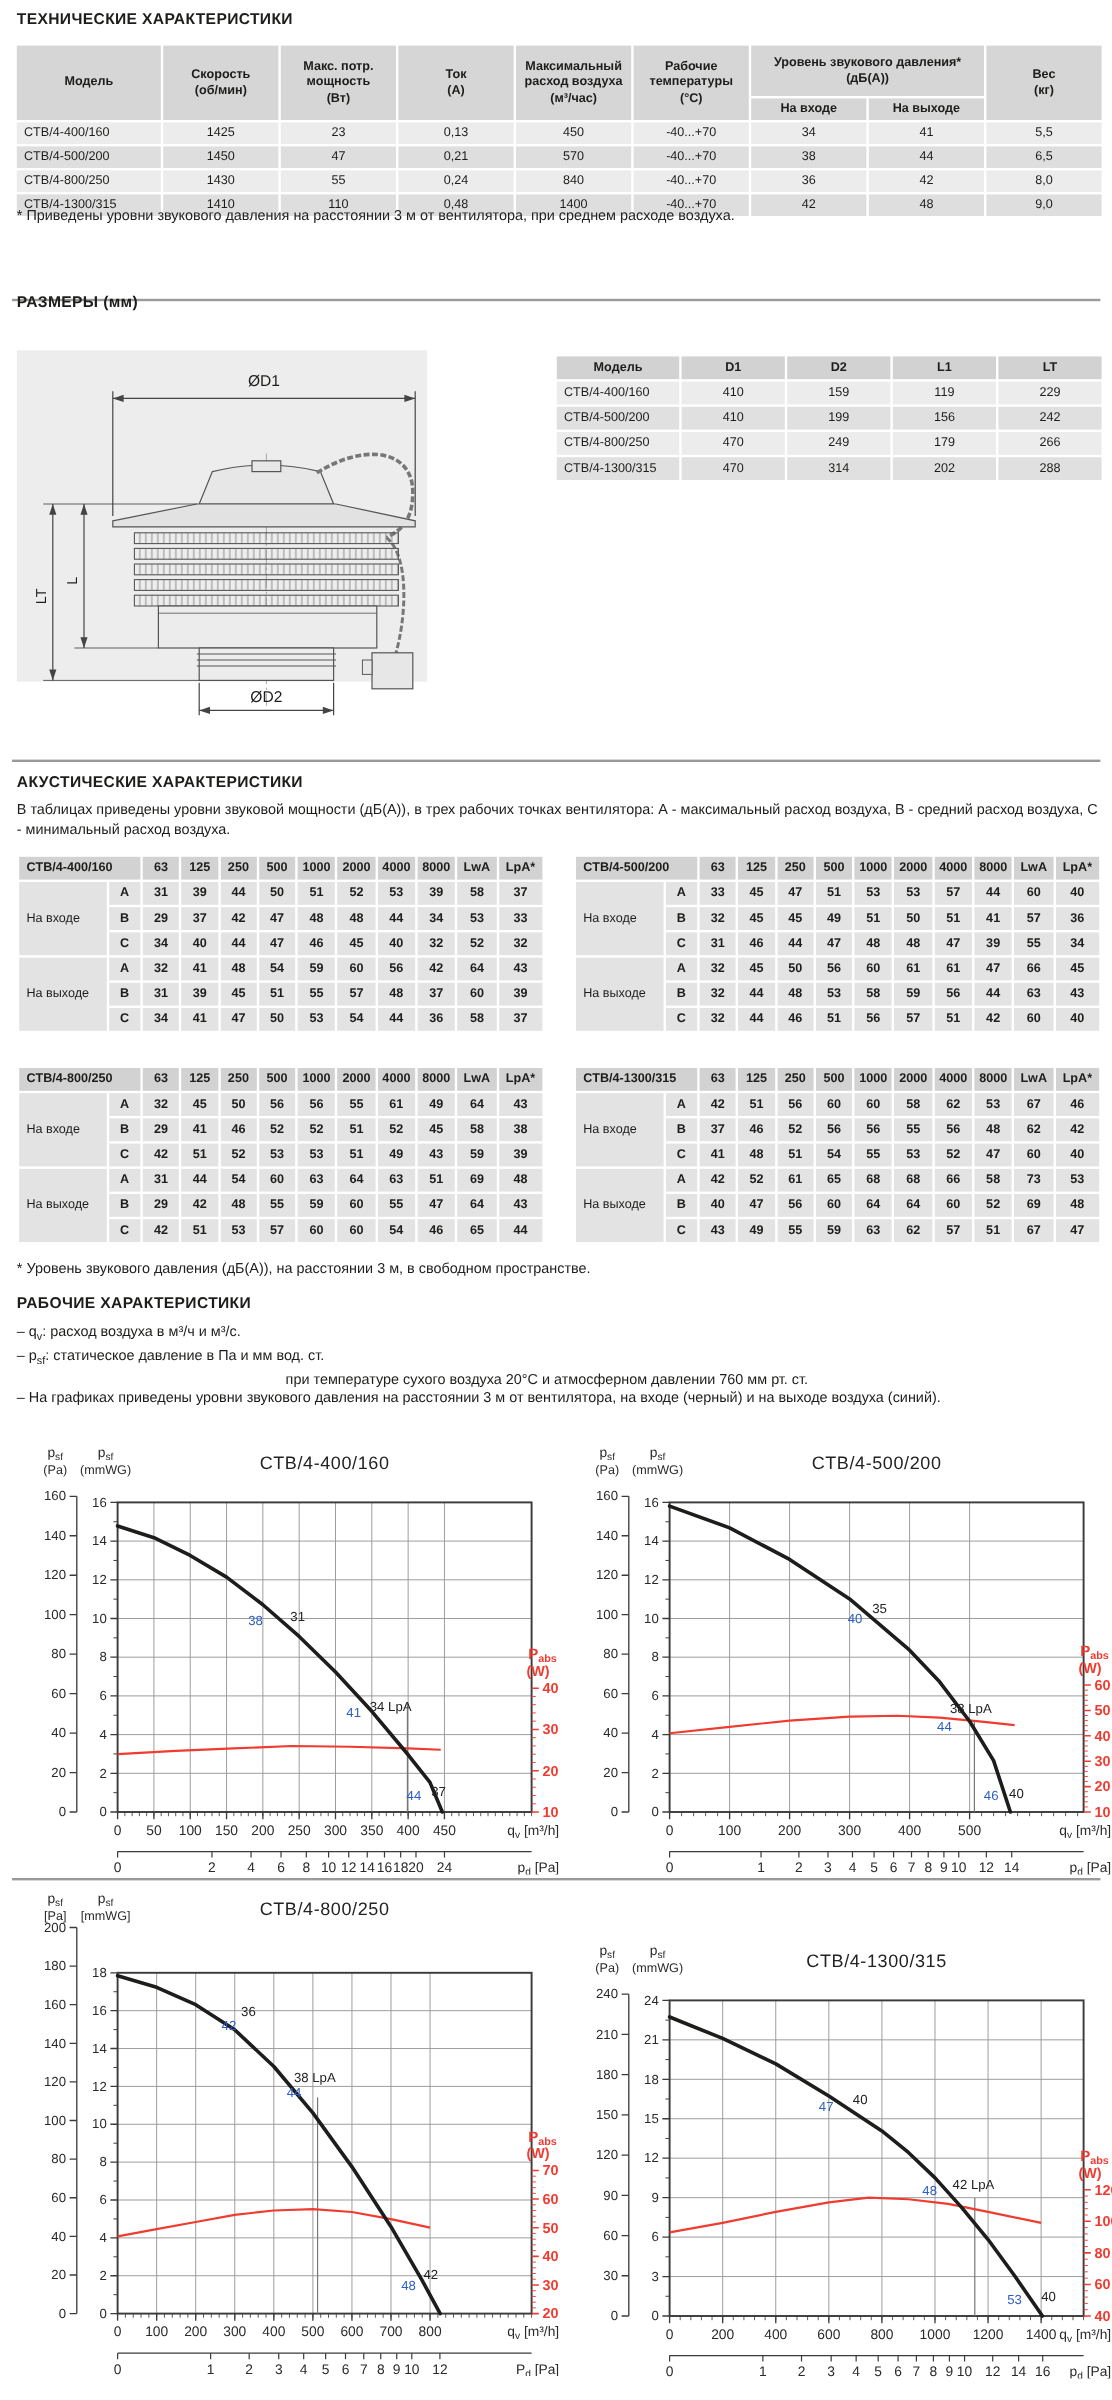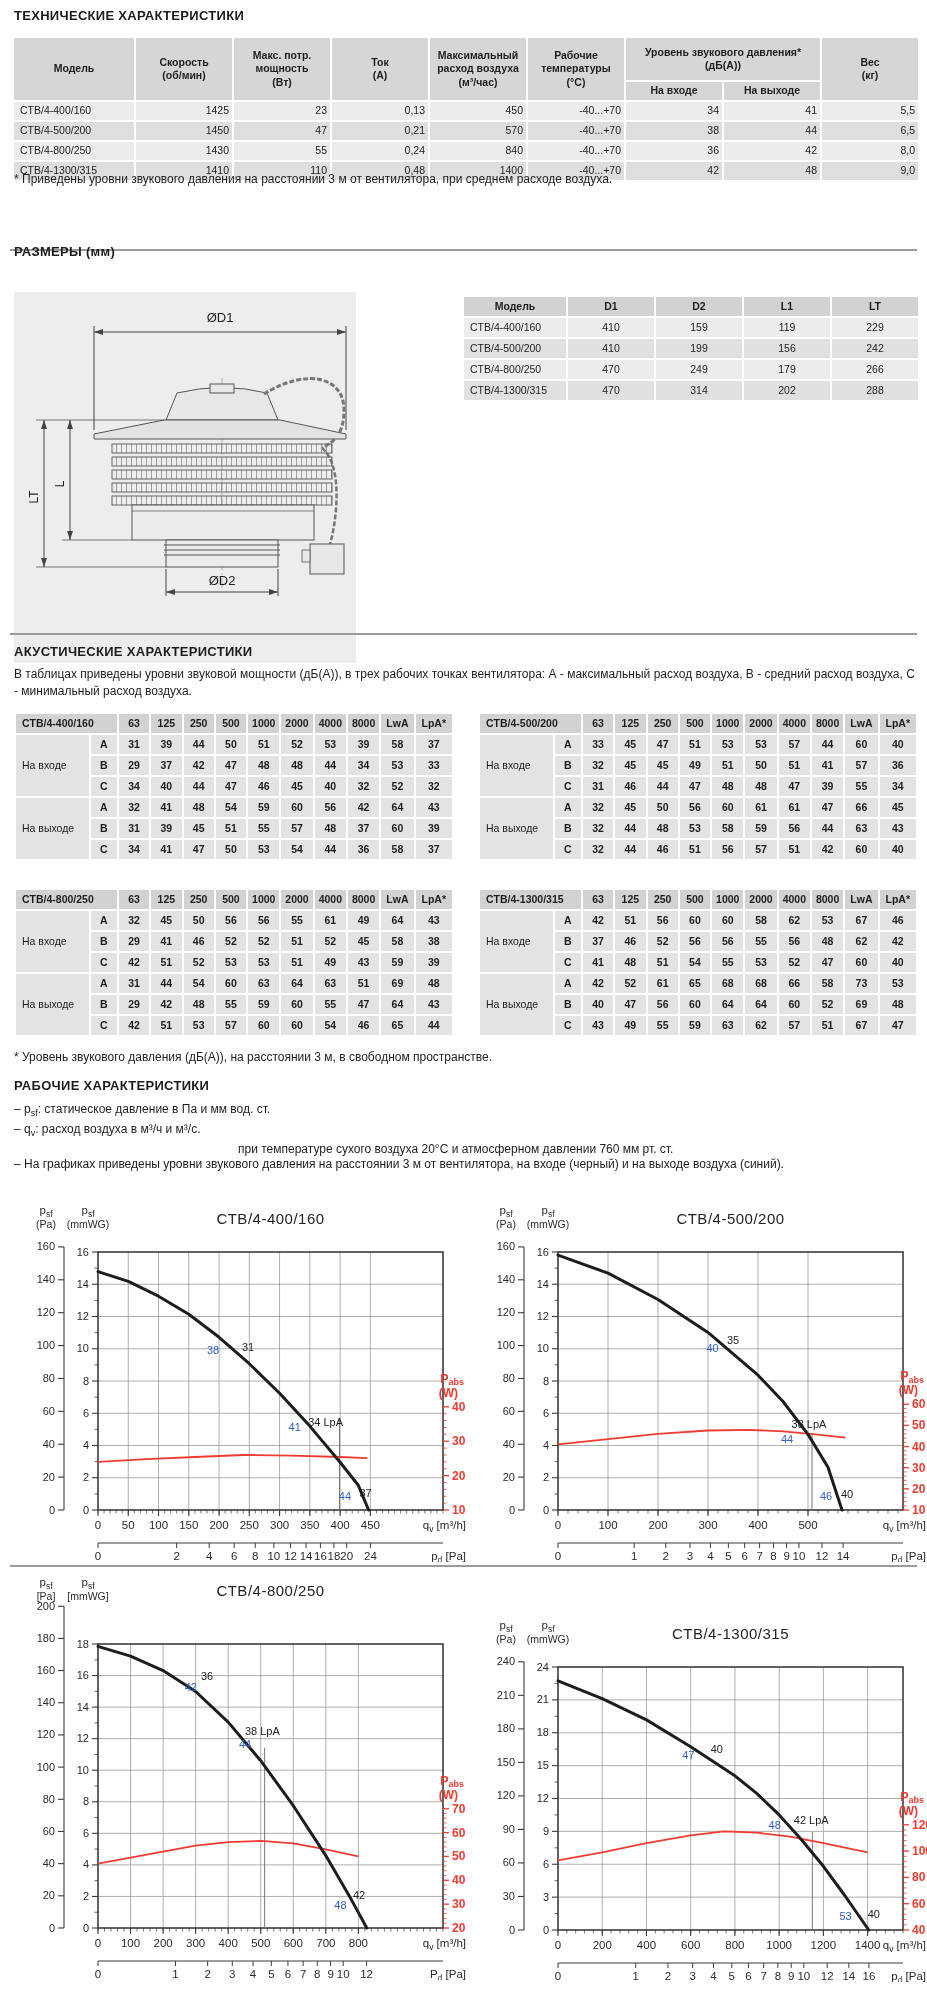--- a/index.html
+++ b/index.html
@@ -7,27 +7,27 @@
        font-family:"Liberation Sans","DejaVu Sans",sans-serif;color:#1d1d1b;}
   .sec-title{position:absolute;left:14px;font-size:13px;font-weight:bold;letter-spacing:.3px;}
   .hr{position:absolute;left:10px;width:907px;height:2px;background:#9a9a9a;}
   table{border-collapse:separate;border-spacing:2px;table-layout:fixed;}
   th,td{font-size:10.5px;text-align:center;padding:1px 3px;overflow:hidden;line-height:1.25;}
   
   .tech{position:absolute;left:12px;top:36px;width:908px;}
   .tech th{background:#d6d6d6;font-weight:bold;white-space:pre-line;vertical-align:middle;}
   .tech thead tr:first-child th{height:40px;}
   .tech thead tr:last-child th{height:16px;}
-  .tech tbody td{height:16px;text-align:right;}
+  .tech tbody td{height:16px;}
   .tech tbody tr:nth-child(odd) td{background:#ececec;}
   .tech tbody tr:nth-child(even) td{background:#dedede;}
   .tech td:first-child{text-align:left;padding-left:6px;}
   .fn{position:absolute;left:14px;font-size:12px;color:#222;}
   
-  .dims-panel{position:absolute;left:14px;top:292px;width:342px;height:371px;background:#ededed;}
+  .dims-panel{position:absolute;left:14px;top:292px;width:342px;height:276px;background:#ededed;}
   .dims{position:absolute;left:462px;top:295px;width:458px;}
   .dims th{background:#d2d2d2;font-weight:bold;height:17px;}
   .dims td{height:17px;}
   .dims tbody tr:nth-child(odd) td{background:#ececec;}
   .dims tbody tr:nth-child(even) td{background:#e0e0e0;}
   .dims td:first-child{text-align:left;padding-left:6px;}
   
   .ac-wrap{position:absolute;width:440px;}
   .ac-tbl{width:440px;}
   .ac-tbl th{background:#d2d2d2;font-weight:bold;height:17px;}
@@ -724,22 +724,22 @@
           <td>47</td>
         </tr>
       </tbody>
     </table>
   </div>
 
 <div class="fn" style="top:1050px">* Уровень звукового давления (дБ(А)), на расстоянии 3 м, в свободном пространстве.</div>
 
 <div class="sec-title" style="top:1078px">РАБОЧИЕ ХАРАКТЕРИСТИКИ</div>
 <div class="notes">
+    <div class="note"><span>– q</span><sub>v</sub><span>: расход воздуха в м³/ч и м³/с.</span></div>
     <div class="note"><span>– p</span><sub>sf</sub><span>: статическое давление в Па и мм вод. ст.</span></div>
-    <div class="note"><span>– q</span><sub>v</sub><span>: расход воздуха в м³/ч и м³/с.</span></div>
     <div class="note ind"><span>при температуре сухого воздуха 20°С и атмосферном давлении 760 мм рт. ст.</span></div>
     <div class="note"><span>– На графиках приведены уровни звукового давления на расстоянии 3 м от вентилятора, на входе (черный) и на выходе воздуха (синий).</span></div>
   </div>
 
 <div>
     <div class="chart" style="left: 8px; top: 1200px;"><svg width="460" height="362">
         <g stroke="#999999" stroke-width="0.8">
           <line x1="120.26315789473684" y1="52" x2="120.26315789473684" y2="310"></line>
           <line x1="150.52631578947367" y1="52" x2="150.52631578947367" y2="310"></line>
           <line x1="180.78947368421052" y1="52" x2="180.78947368421052" y2="310"></line>

